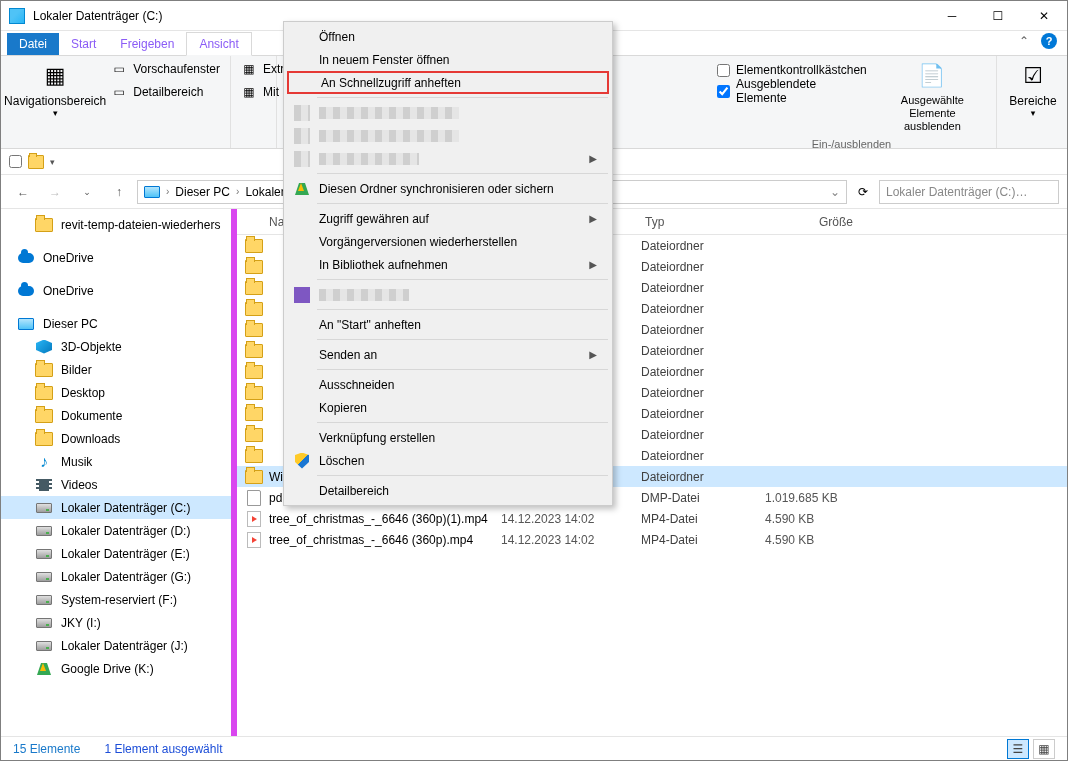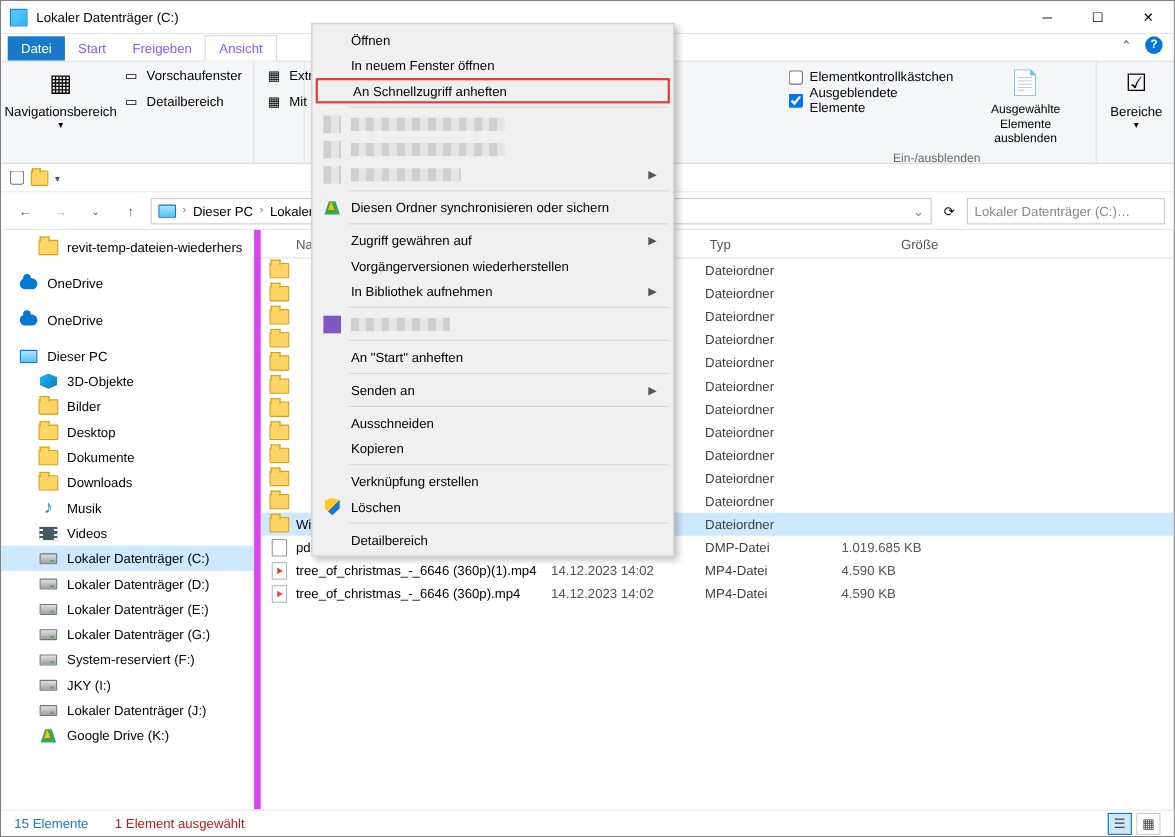--- a/index.html
+++ b/index.html
@@ -478,21 +478,21 @@
           <span class="cdate">14.12.2023 14:02</span>
           <span class="ctype">MP4-Datei</span>
           <span class="csize">4.590 KB</span>
         </div>
       </div>
   </div>
 </div>
 
 <div class="statusbar">
   <span style="color:#1979ca">15 Elemente</span>
-  <span style="color:#b91c1c">1 Element ausgewählt</span>
+  <span style="color:#1d4ed8">1 Element ausgewählt</span>
   <div class="right">
     <div class="viewbtn active">☰</div>
     <div class="viewbtn">▦</div>
   </div>
 </div>
 
 <div class="ctxmenu">
   <div class="ctxitem bold">
       <span>Öffnen</span>
     </div>

